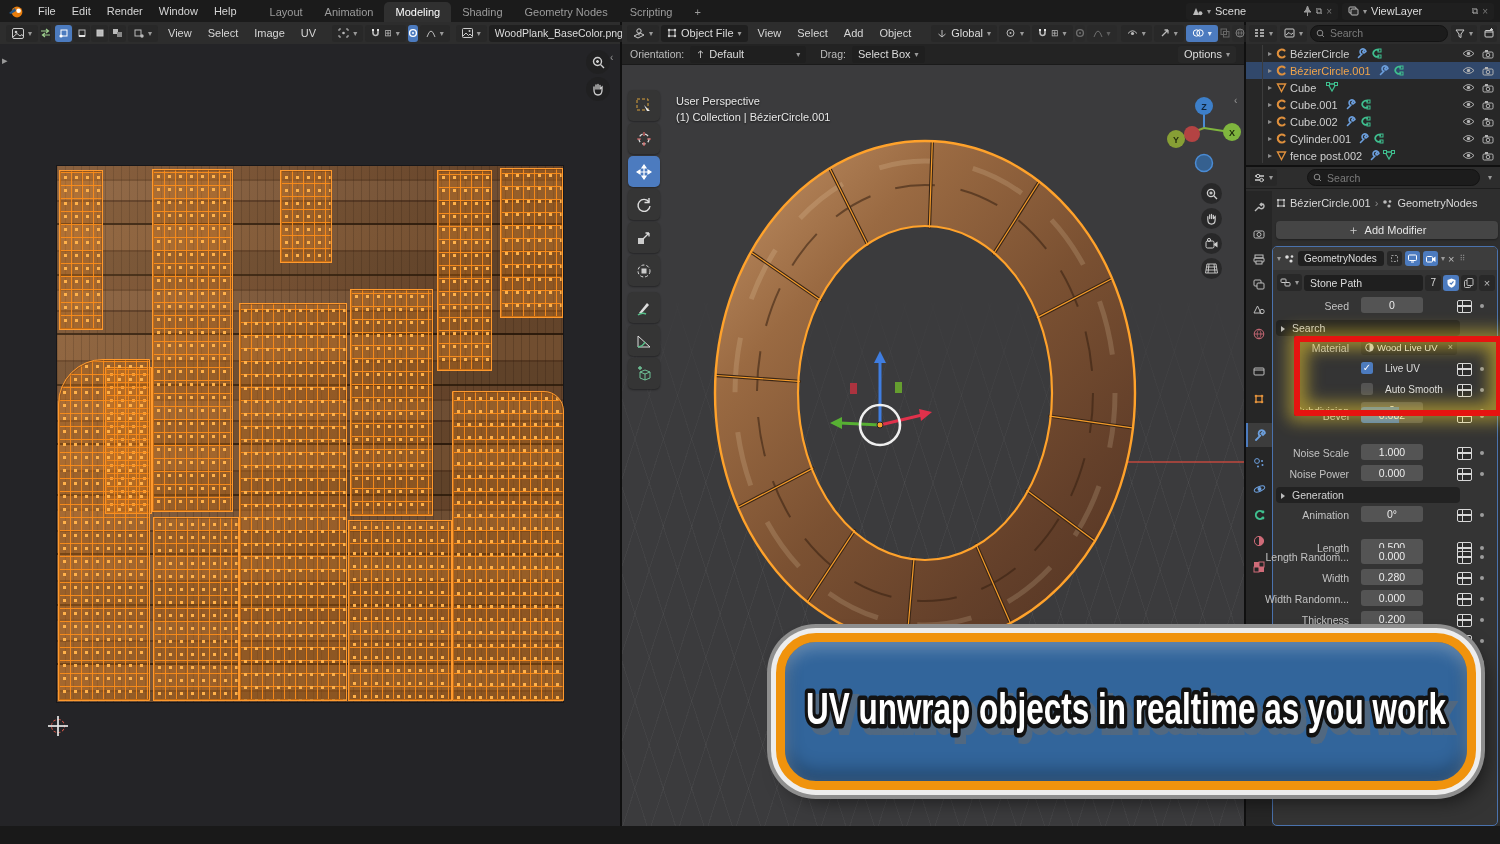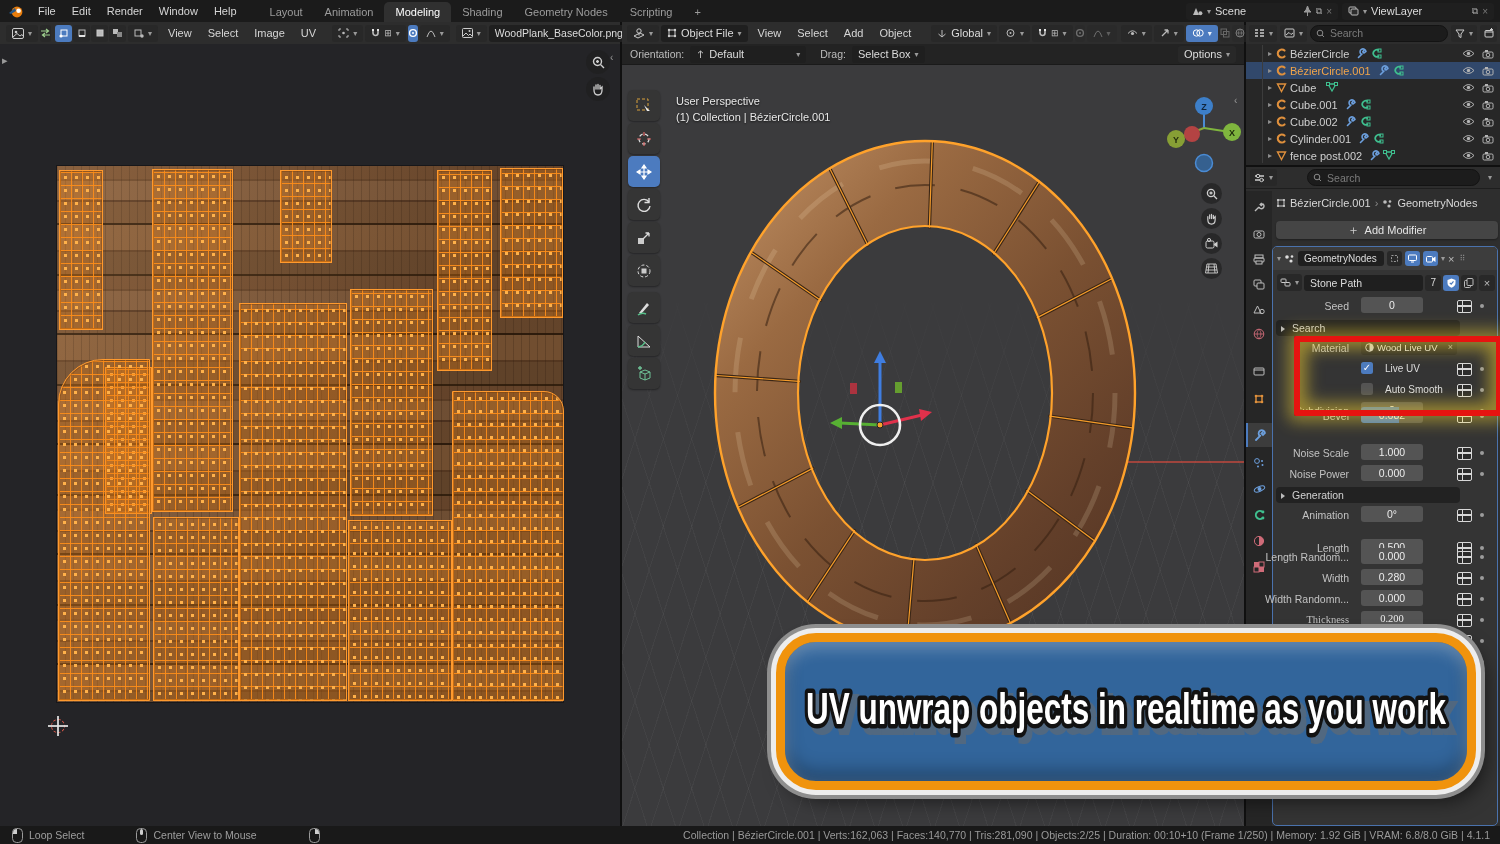--- a/index.html
+++ b/index.html
@@ -1180,21 +1180,21 @@
       <span class="pfield" style="">0.280</span>
       <span class="socket"></span>
             <span class="pdot"></span>
           </div>
           <div class="prow" style="top: 343px;">
             <span class="plabel">Width Randomn...</span>
       <span class="pfield" style="">0.000</span>
       <span class="socket"></span>
             <span class="pdot"></span>
           </div>
-          <div class="prow" style="top: 364px; font-family: Liberation Serif, serif;">
+          <div class="prow" style="top: 364px;">
             <span class="plabel">Thickness</span>
       <span class="pfield" style="">0.200</span>
       <span class="socket"></span>
             <span class="pdot"></span>
           </div>
           <div class="prow" style="top: 385px;">
             <span class="plabel"></span>
       <span class="pfield" style=""></span>
       <span class="socket"></span>
             <span class="pdot"></span>
@@ -1213,35 +1213,14 @@
 <div class="abs" id="red-box"></div>
 
 <div class="abs" id="banner">
   <svg width="672" height="120" viewBox="0 0 672 120">
     <text x="338" y="74" text-anchor="middle" font-size="45" font-weight="bold" textLength="640" lengthAdjust="spacingAndGlyphs" fill="#6b6b6b" stroke="#6b6b6b" stroke-width="10" transform="translate(3,4)" opacity="0.55">UV unwrap objects in realtime as you work</text>
     <text x="336" y="72" text-anchor="middle" font-size="45" font-weight="bold" textLength="640" lengthAdjust="spacingAndGlyphs" fill="#ffffff" stroke="#121212" stroke-width="9" paint-order="stroke" stroke-linejoin="round">UV unwrap objects in realtime as you work</text>
   </svg>
 </div>
 
 <div class="abs" id="status">
-  <div id="status-hints" class="flex">
-      <span class="flex">
-        <span class="mouse left">
-          <i></i>
-        </span>
-        <span style="margin-right:40px">Loop Select</span>
-      </span>
-      <span class="flex">
-        <span class="mouse middle">
-          <i></i>
-        </span>
-        <span style="margin-right:40px">Center View to Mouse</span>
-      </span>
-      <span class="flex">
-        <span class="mouse right">
-          <i></i>
-        </span>
-        <span style="margin-right:40px"></span>
-      </span>
-    </div>
   <div style="flex:1"></div>
-  <span style="margin-right:10px;font-size:10.5px;color:#9a9a9a">Collection | BézierCircle.001 | Verts:162,063 | Faces:140,770 | Tris:281,090 | Objects:2/25 | Duration: 00:10+10 (Frame 1/250) | Memory: 1.92 GiB | VRAM: 6.8/8.0 GiB | 4.1.1</span>
 </div>
 
 </body></html>

